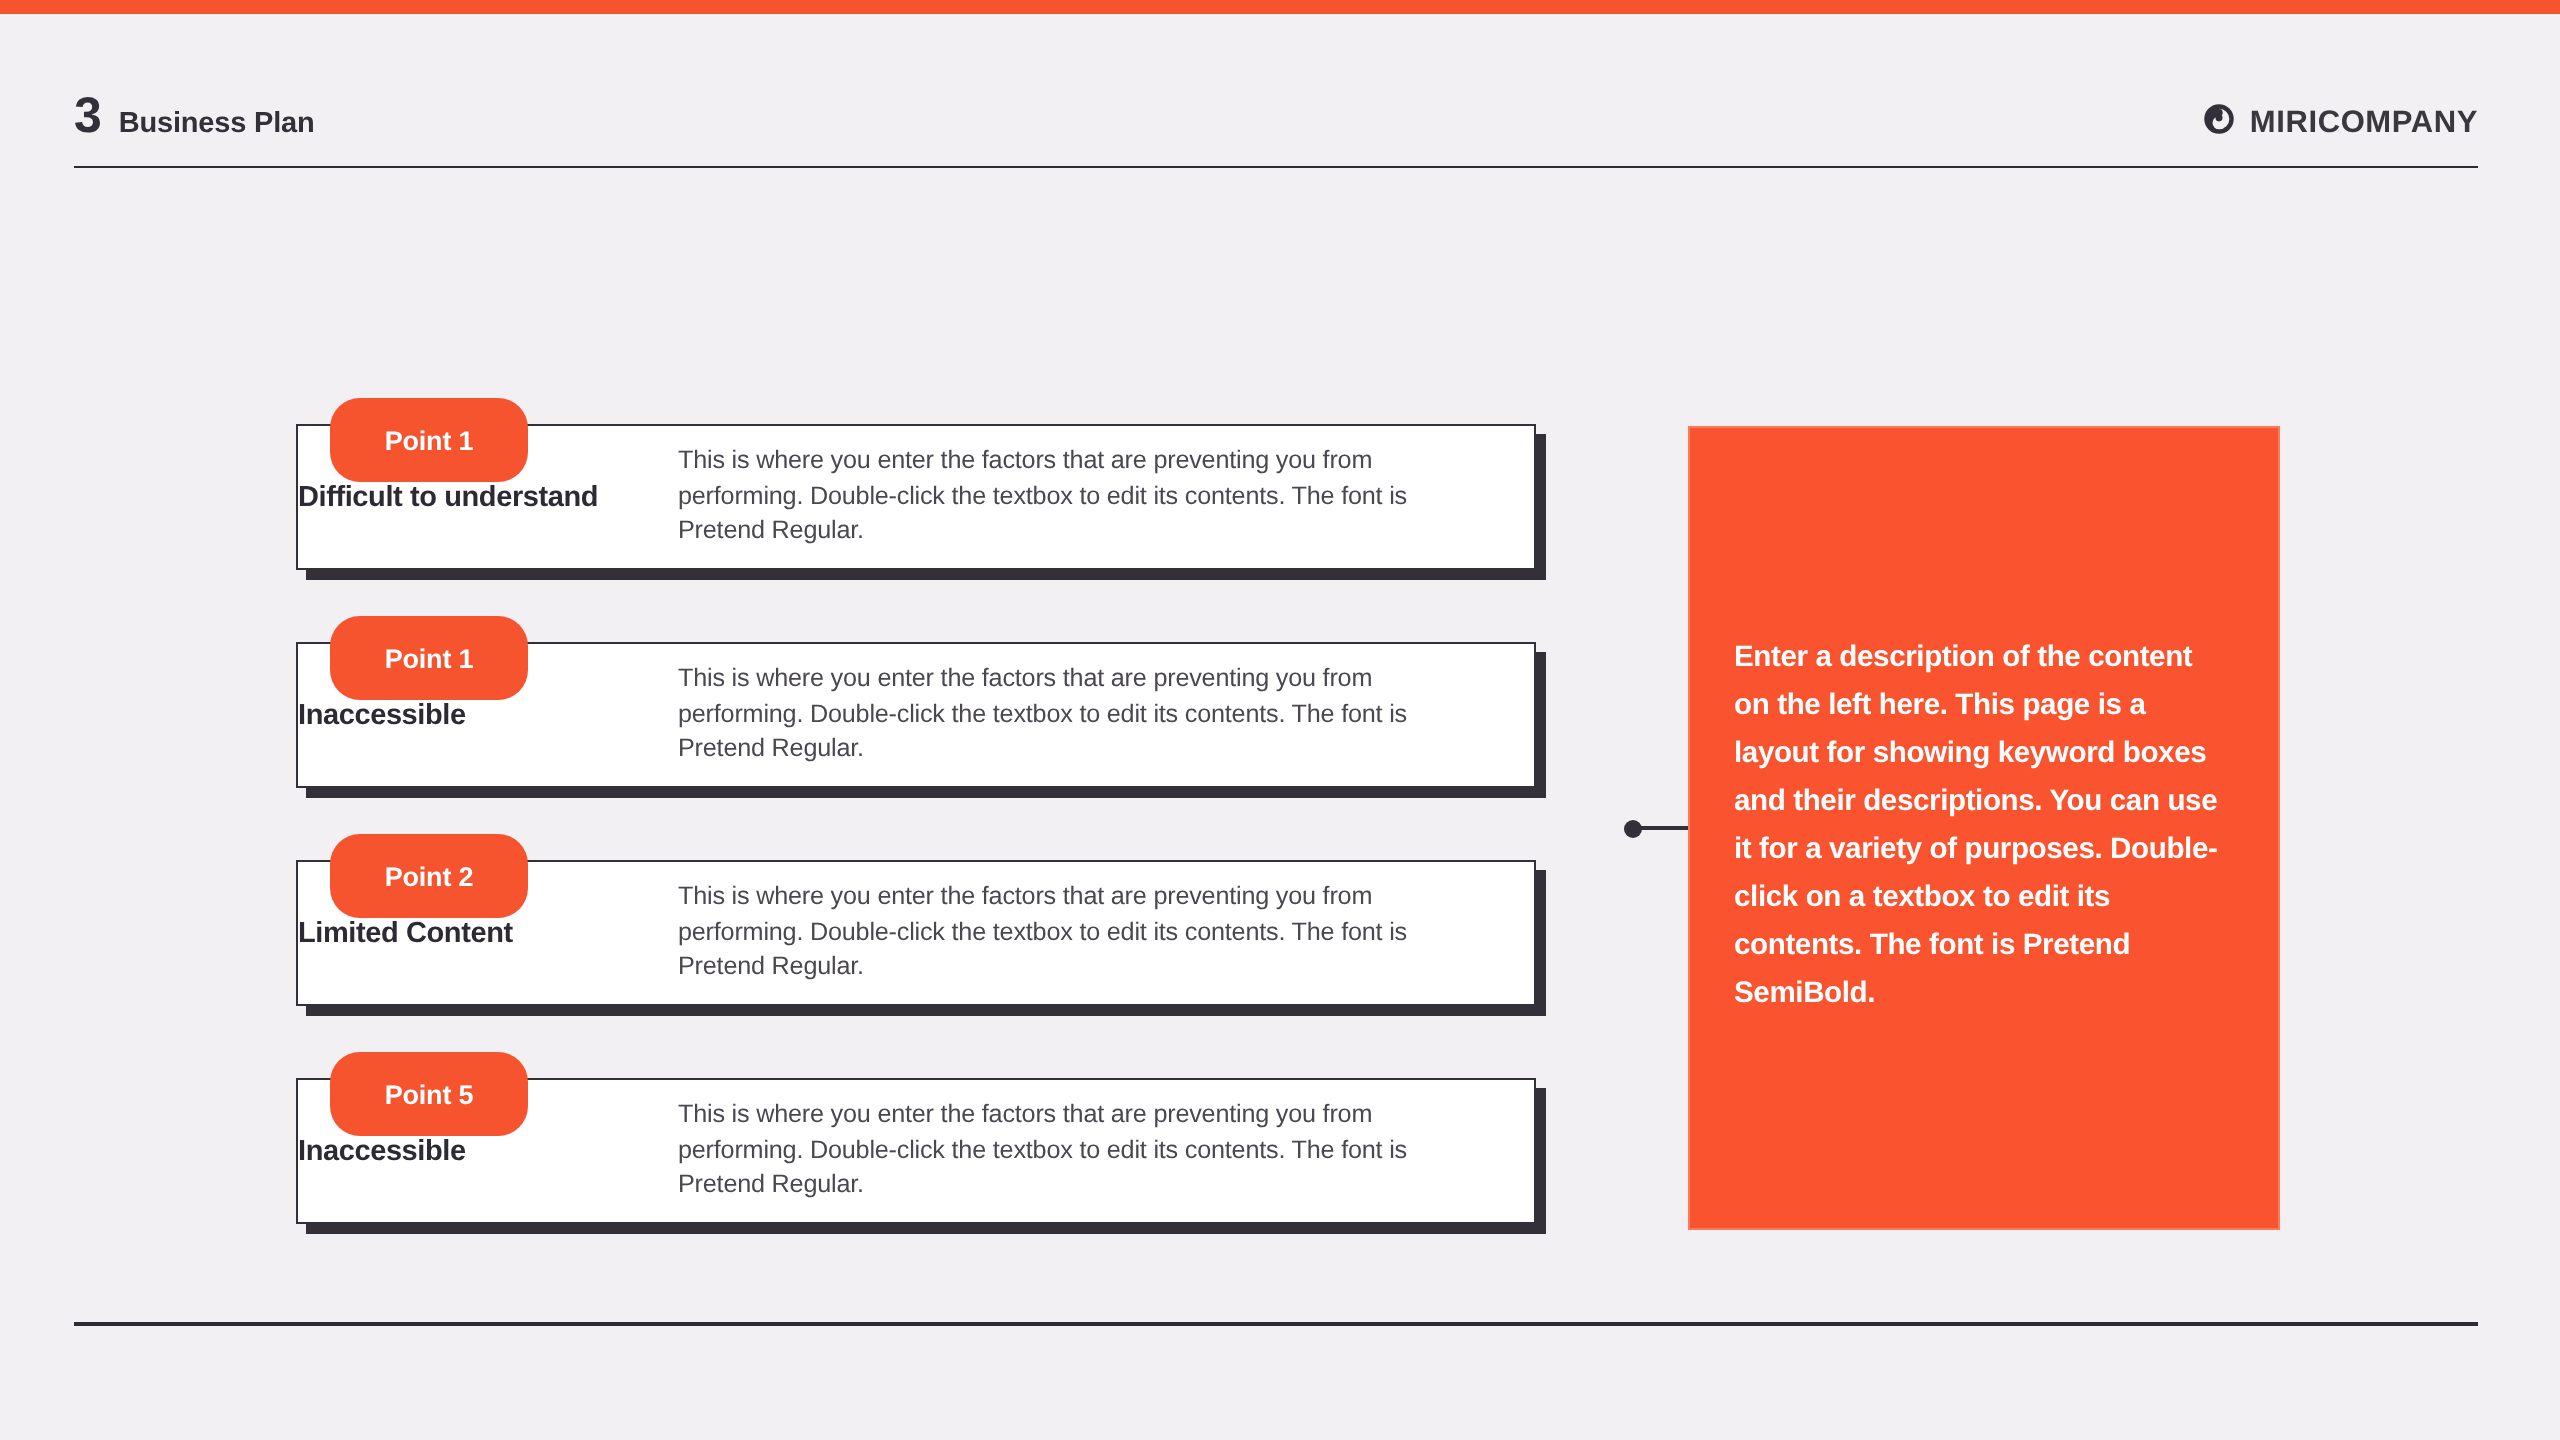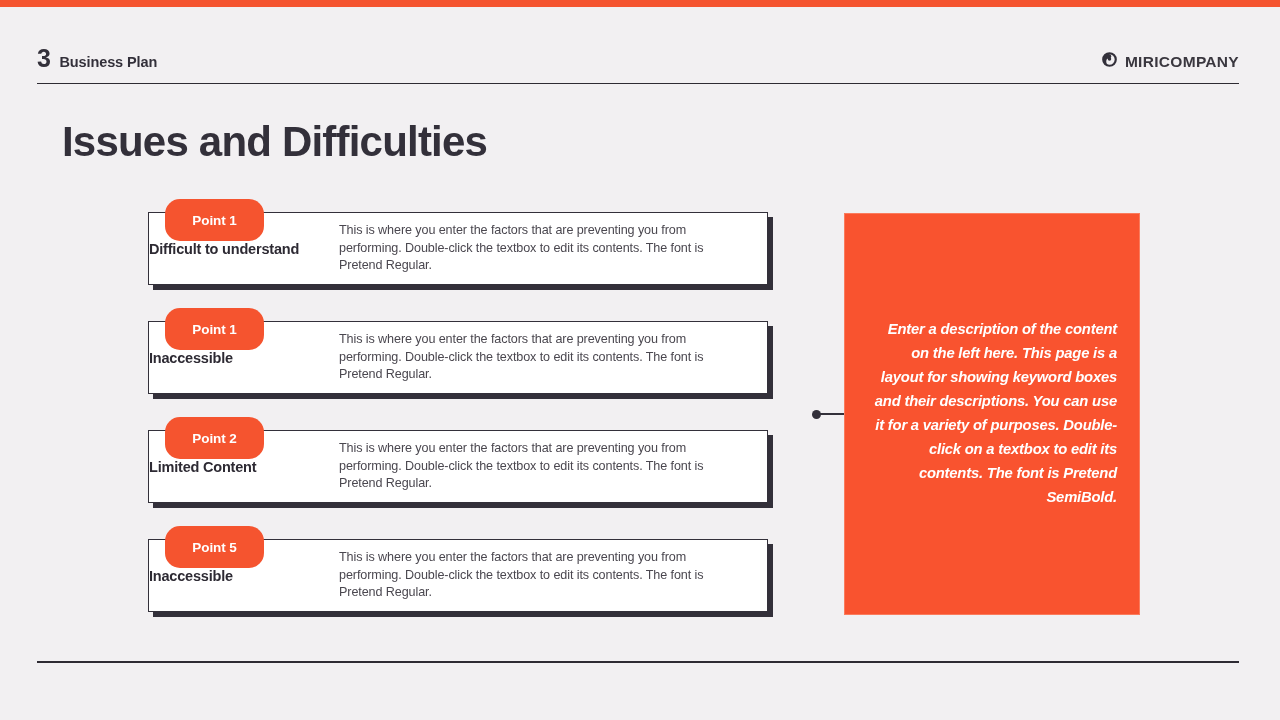--- a/index.html
+++ b/index.html
@@ -201,27 +201,26 @@
     height: 402px;
     background: #f9532f;
     box-sizing: border-box;
     border: 1px solid #fb7b5c;
     display: flex;
     align-items: center;
     justify-content: center;
   }
   .panel-text {
     padding: 0 22px;
-    text-align: right;
+    text-align: left;
     color: #ffffff;
     font-size: 14.8px;
     font-weight: bold;
     line-height: 1.62;
     letter-spacing: -0.2px;
-    font-style: italic;
   }
 
   
   .footer-line {
     position: absolute;
     left: 37px;
     top: 661px;
     width: 1202px;
     height: 1.6px;
     background: #2e2b33;
@@ -243,21 +242,20 @@
       <span class="brand-mark">
         <svg width="17" height="17" viewBox="0 0 24 24" aria-hidden="true">
           <path d="M12 1.6A10.4 10.4 0 1 0 22.4 12 10.4 10.4 0 0 0 12 1.6Zm0 3.1a7.3 7.3 0 0 1 7.3 7.3 7.3 7.3 0 0 1-7.3 7.3 4.6 4.6 0 0 1 0-9.2 2.6 2.6 0 1 0 0-5.2Z" fill="#33303a"></path>
           <circle cx="12" cy="11.2" r="2.5" fill="#33303a"></circle>
         </svg>
       </span>
       <span class="brand-name">MIRICOMPANY</span>
     </div>
   </div>
 
-  <div class="slide-title">Issues and Difficulties</div>
 
   <div class="cards">
 
     <div class="card-wrap">
       <div class="card-shadow"></div>
       <div class="card">
         <div class="card-label">Difficult to understand</div>
         <div class="card-desc">This is where you enter the factors that are preventing you from performing. Double-click the textbox to edit its contents. The font is Pretend Regular.</div>
       </div>
       <div class="pill">Point 1</div>

